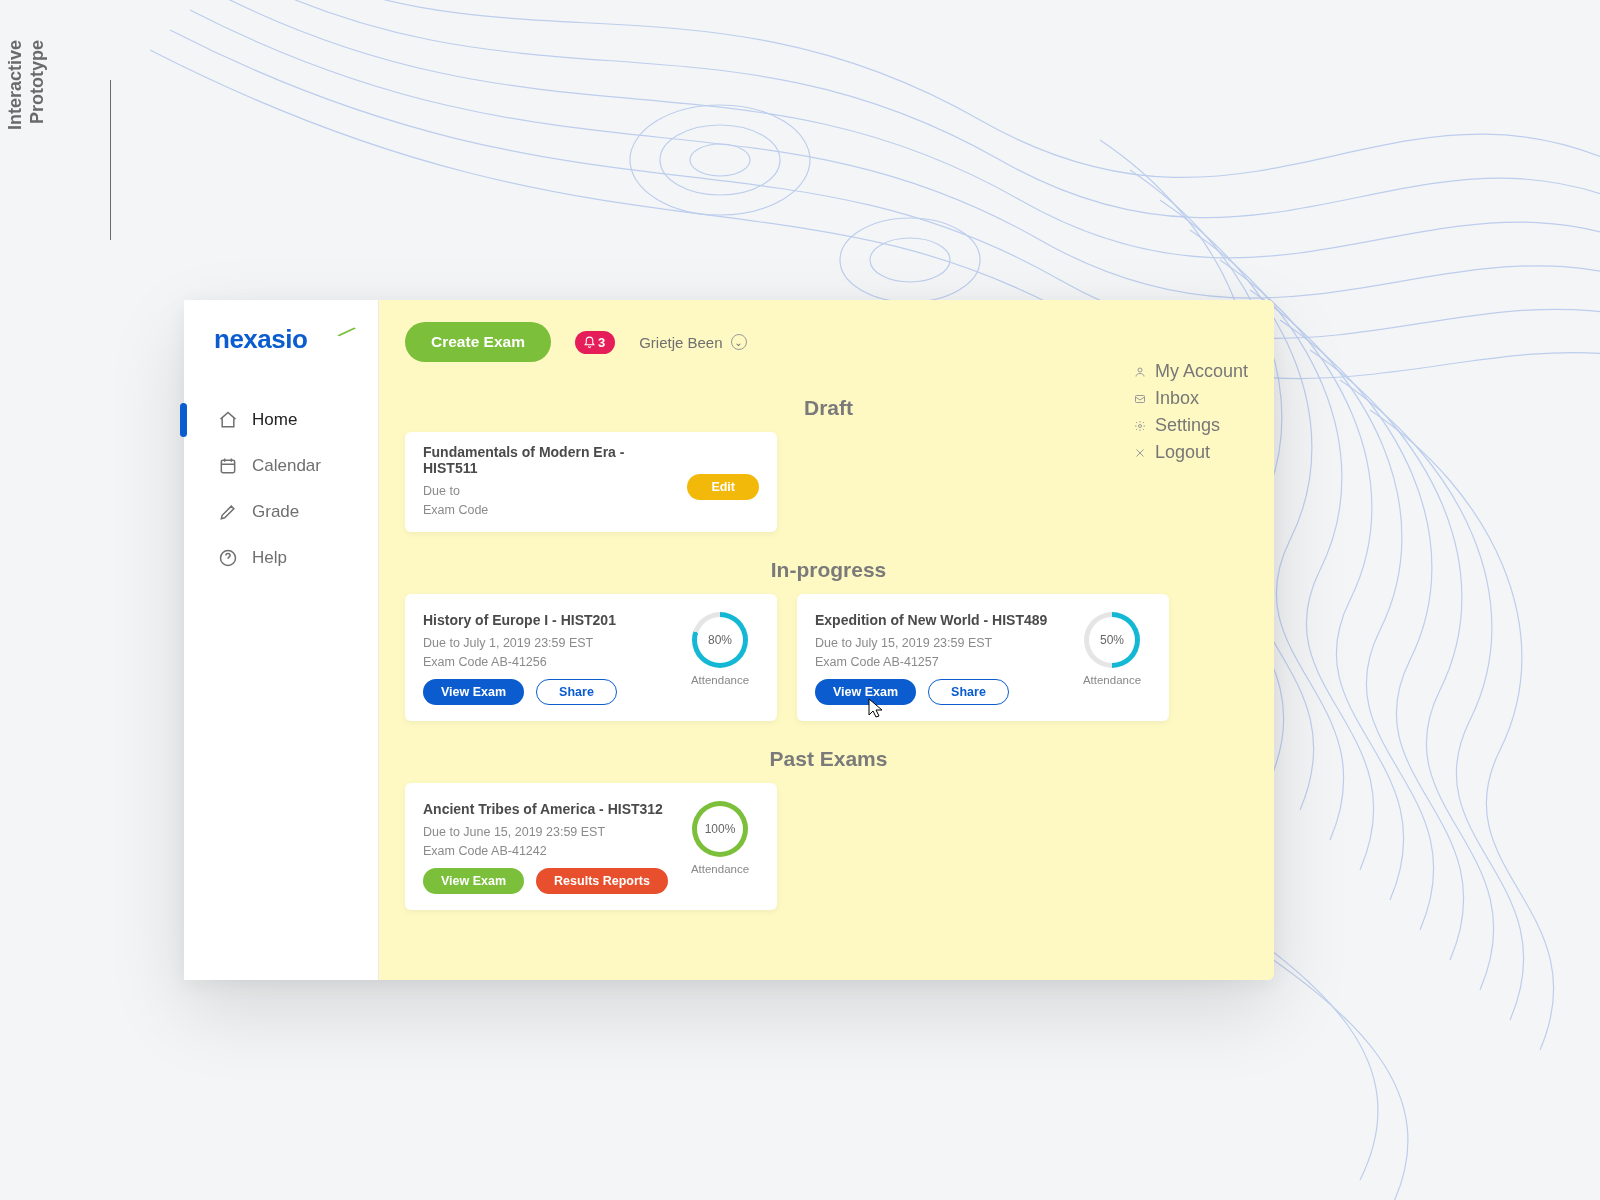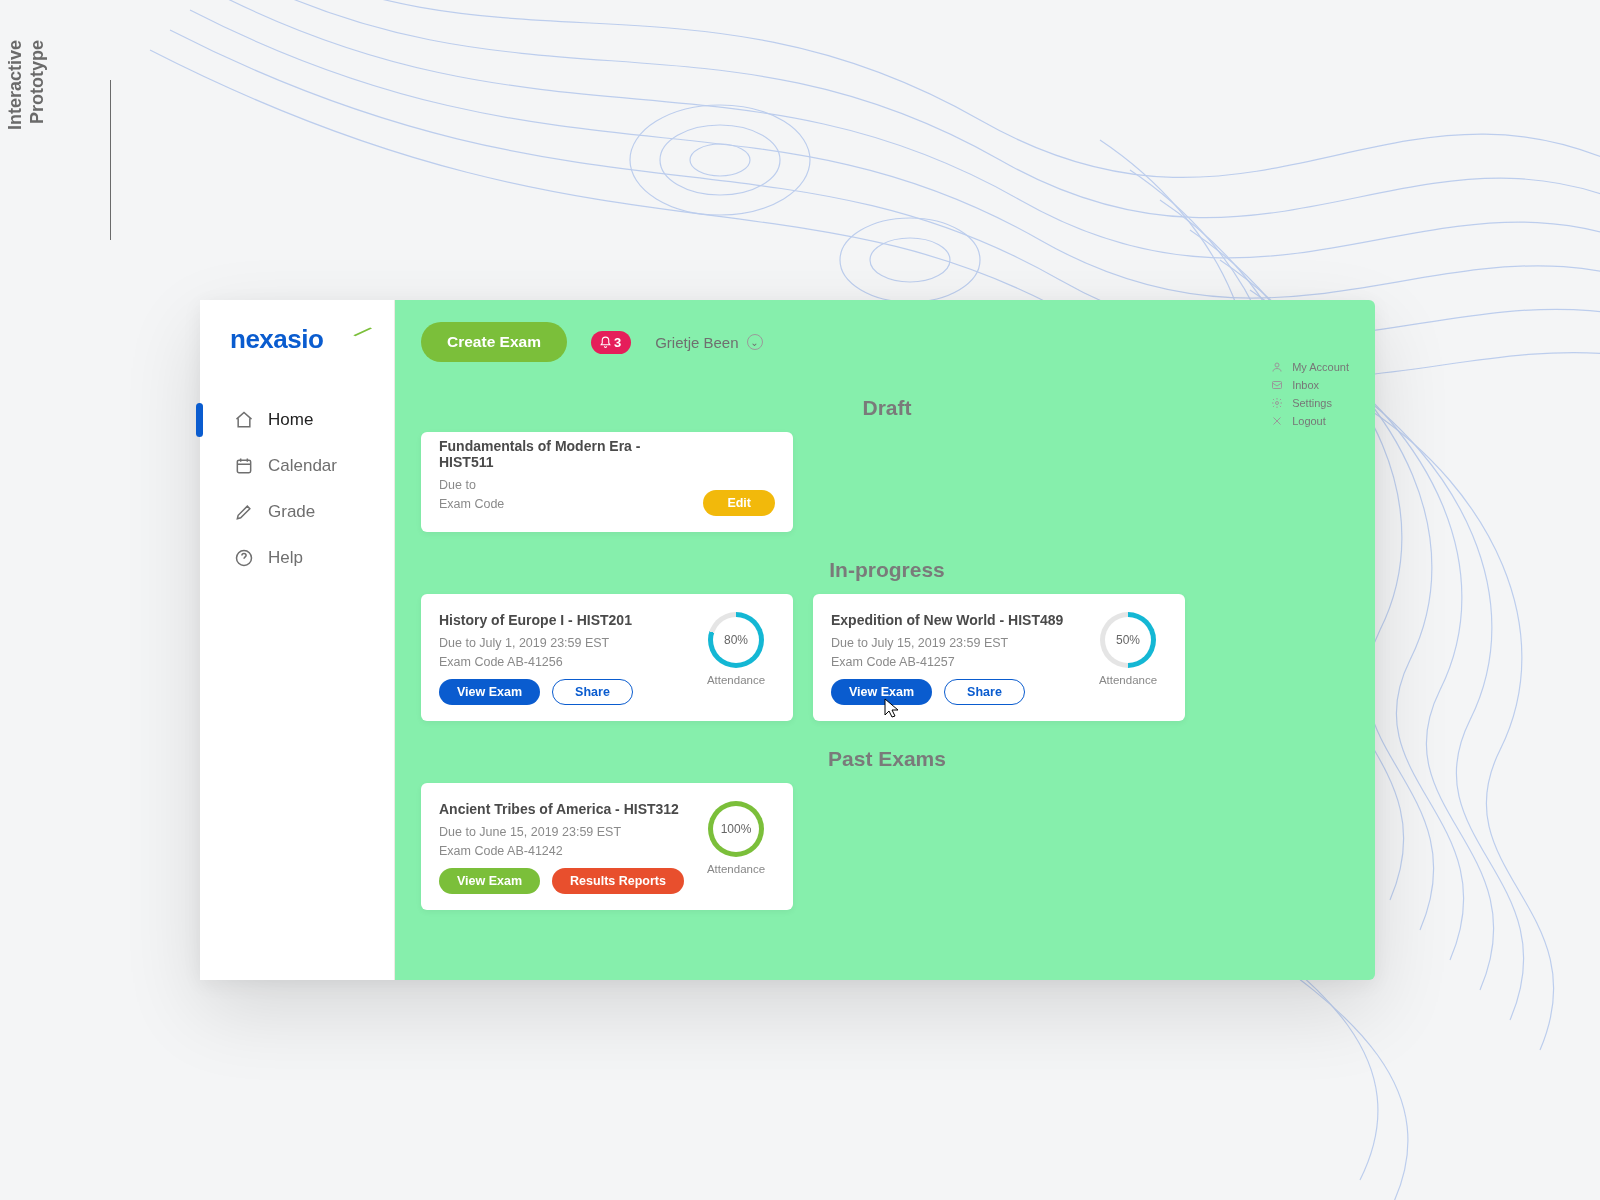--- a/index.html
+++ b/index.html
@@ -46,25 +46,25 @@
     left: 110px;
     top: 80px;
     width: 1px;
     height: 160px;
     background: #6a6a6a;
   }
 
   
   .app {
     position: absolute;
-    left: 200px;
+    left: 184px;
     top: 300px;
-    width: 1175px;
+    width: 1090px;
     height: 680px;
-    background: #86efac;
+    background: #fef9c3;
     border-radius: 6px;
     box-shadow: 0 30px 80px rgba(0,0,0,0.12), 0 4px 20px rgba(0,0,0,0.06);
     display: flex;
     overflow: visible;
   }
 
   
   .sidebar {
     width: 195px;
     background: #ffffff;
@@ -186,21 +186,21 @@
     justify-content: center;
     font-size: 10px;
   }
 
   
   .userdd {
     position: absolute;
     right: 26px;
     top: 58px;
     list-style: none;
-    font-size: 11px;
+    font-size: 18px;
     color: #777;
   }
   .userdd li {
     display: flex;
     align-items: center;
     gap: 8px;
     padding: 3px 0;
     cursor: pointer;
   }
   .userdd .mi { width: 14px; display: inline-flex; justify-content: center; color: #999; }
@@ -219,21 +219,21 @@
   .card {
     background: #fff;
     border-radius: 6px;
     width: 372px;
     padding: 18px 18px 16px 18px;
     box-shadow: 0 2px 6px rgba(0,0,0,0.05);
     position: relative;
     display: flex;
     gap: 12px;
   }
-  .card.compact { height: 100px; align-items: flex-end; }
+  .card.compact { height: 100px; align-items: center; }
   .card .body { flex: 1; }
   .card .title {
     font-size: 14px;
     font-weight: 700;
     color: #4a4a4a;
     margin-bottom: 8px;
   }
   .card .meta {
     font-size: 12.5px;
     color: #8a8a8a;

